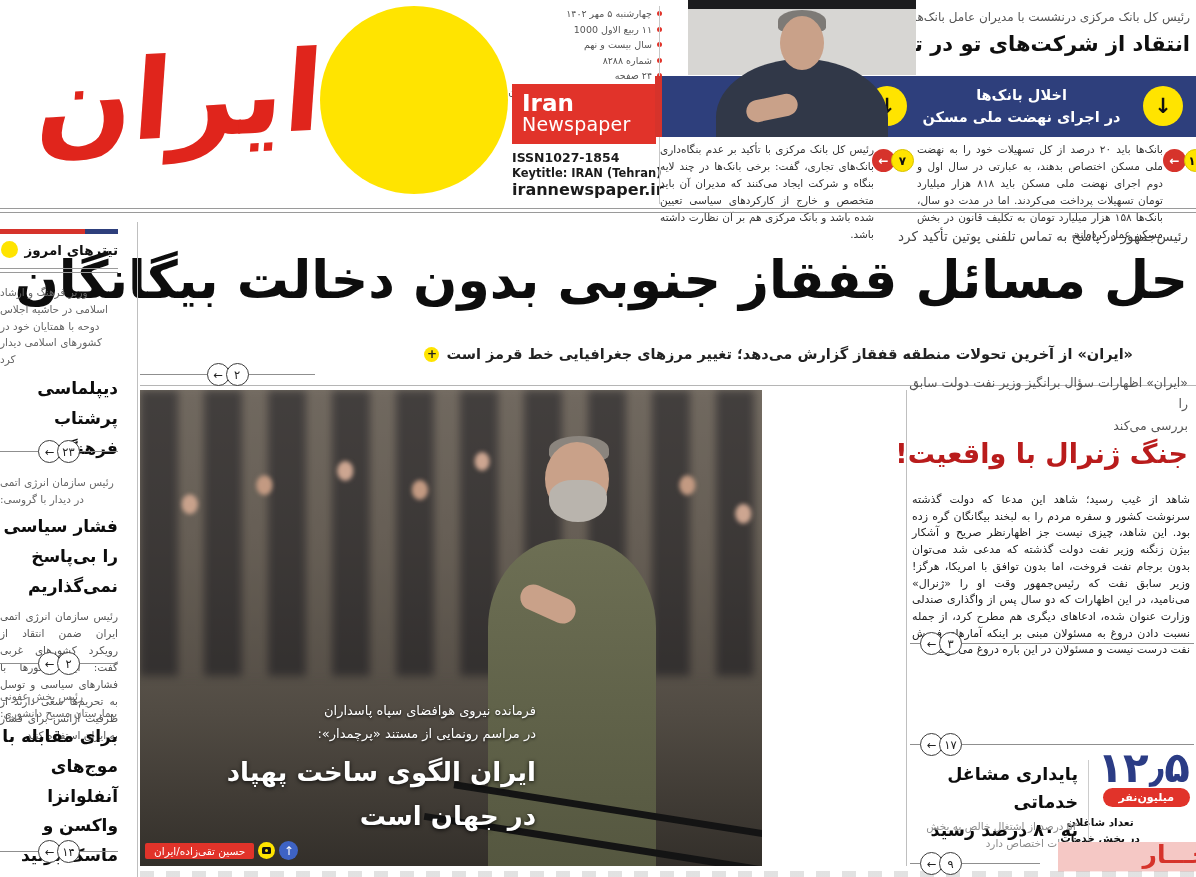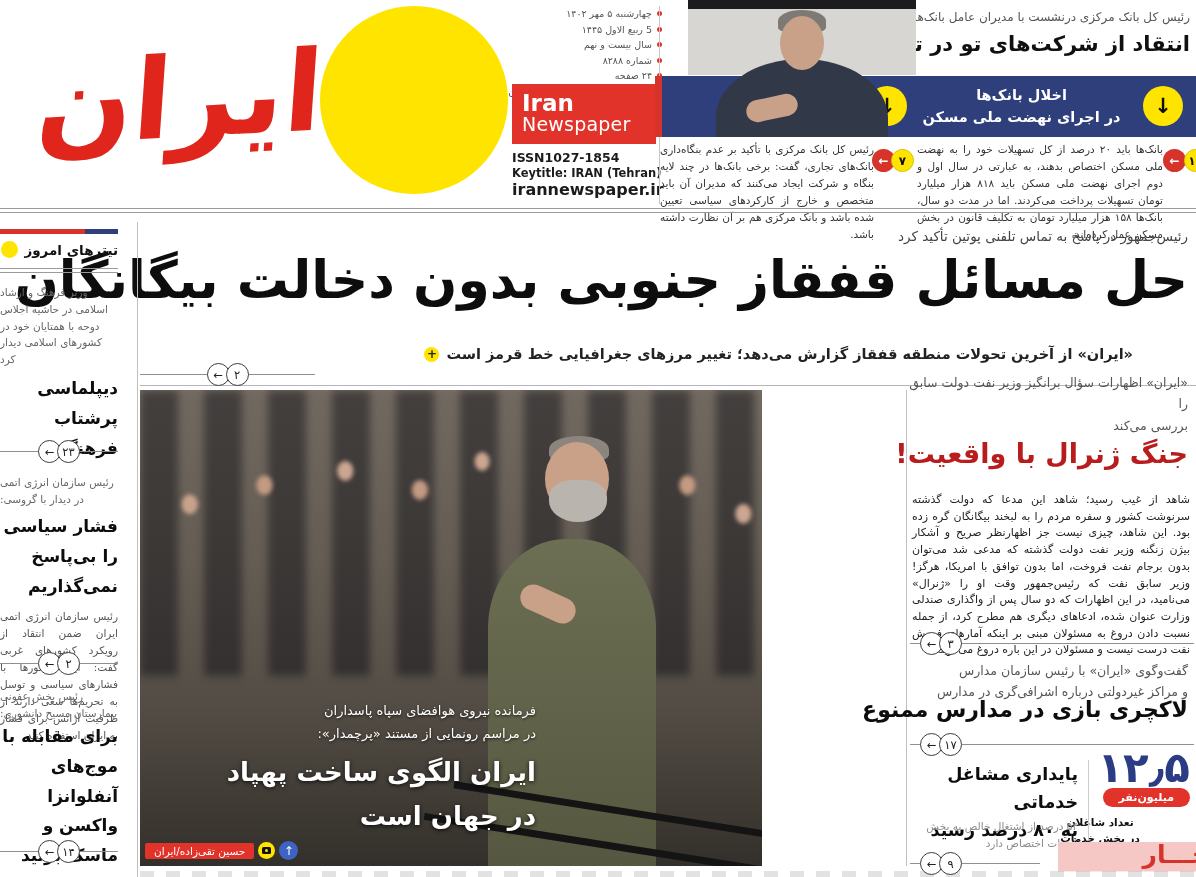--- a/index.html
+++ b/index.html
@@ -137,21 +137,21 @@
   <div class="abs logo-circle"></div>
   <div class="abs logo-word">ایران</div>
 
   <div class="abs dateline rtl">
     <div class="row">
         <span class="dot"></span>
         <span>چهارشنبه ۵ مهر ۱۴۰۲</span>
       </div>
     <div class="row">
         <span class="dot"></span>
-        <span>5 ربیع الاول ۱۴۴۵</span>
+        <span>۱۱ ربیع الاول 1000</span>
       </div>
     <div class="row">
         <span class="dot"></span>
         <span>سال بیست و نهم</span>
       </div>
     <div class="row">
         <span class="dot"></span>
         <span>شماره ۸۲۸۸</span>
       </div>
     <div class="row">
@@ -297,25 +297,20 @@
   </div>
   <div class="abs zh-head rtl">جنگ ژنرال با واقعیت!</div>
   <div class="abs zh-body rtl">شاهد از غیب رسید؛ شاهد این مدعا که دولت گذشته سرنوشت کشور و سفره مردم را به لبخند بیگانگان گره زده بود. این شاهد، چیزی نیست جز اظهارنظر صریح و آشکار بیژن زنگنه وزیر نفت دولت گذشته که مدعی شد می‌توان بدون برجام نفت فروخت، اما بدون توافق با امریکا، هرگز! وزیر سابق نفت که رئیس‌جمهور وقت او را «ژنرال» می‌نامید، در این اظهارات که دو سال پس از واگذاری صندلی وزارت عنوان شده، ادعاهای دیگری هم مطرح کرد، از جمله نسبت دادن دروغ به مسئولان مبنی بر اینکه آمارهای فروش نفت درست نیست و مسئولان در این باره دروغ می‌گویند!</div>
   <div class="abs pm" style="left:910px;top:632px;width:284px;">
     <span class="line" style="flex:0 0 12px;"></span>
     <span class="c">←</span>
     <span class="c">۳</span>
     <span class="line"></span>
   </div>
 
-  <div class="abs rc-kicker rtl" style="right:8px;top:660px;width:284px;">
-    <div>گفت‌وگوی «ایران» با رئیس سازمان مدارس</div>
-    <div>و مراکز غیردولتی درباره اشرافی‌گری در مدارس</div>
-  </div>
-  <div class="abs sc-head rtl">لاکچری بازی در مدارس ممنوع</div>
   <div class="abs pm" style="left:910px;top:733px;width:284px;">
     <span class="line" style="flex:0 0 12px;"></span>
     <span class="c">←</span>
     <span class="c">۱۷</span>
     <span class="line"></span>
   </div>
 
   <div class="abs stat-num">۱۲٫۵</div>
   <div class="abs stat-pill rtl">میلیون‌نفر</div>
   <div class="abs stat-cap rtl">

